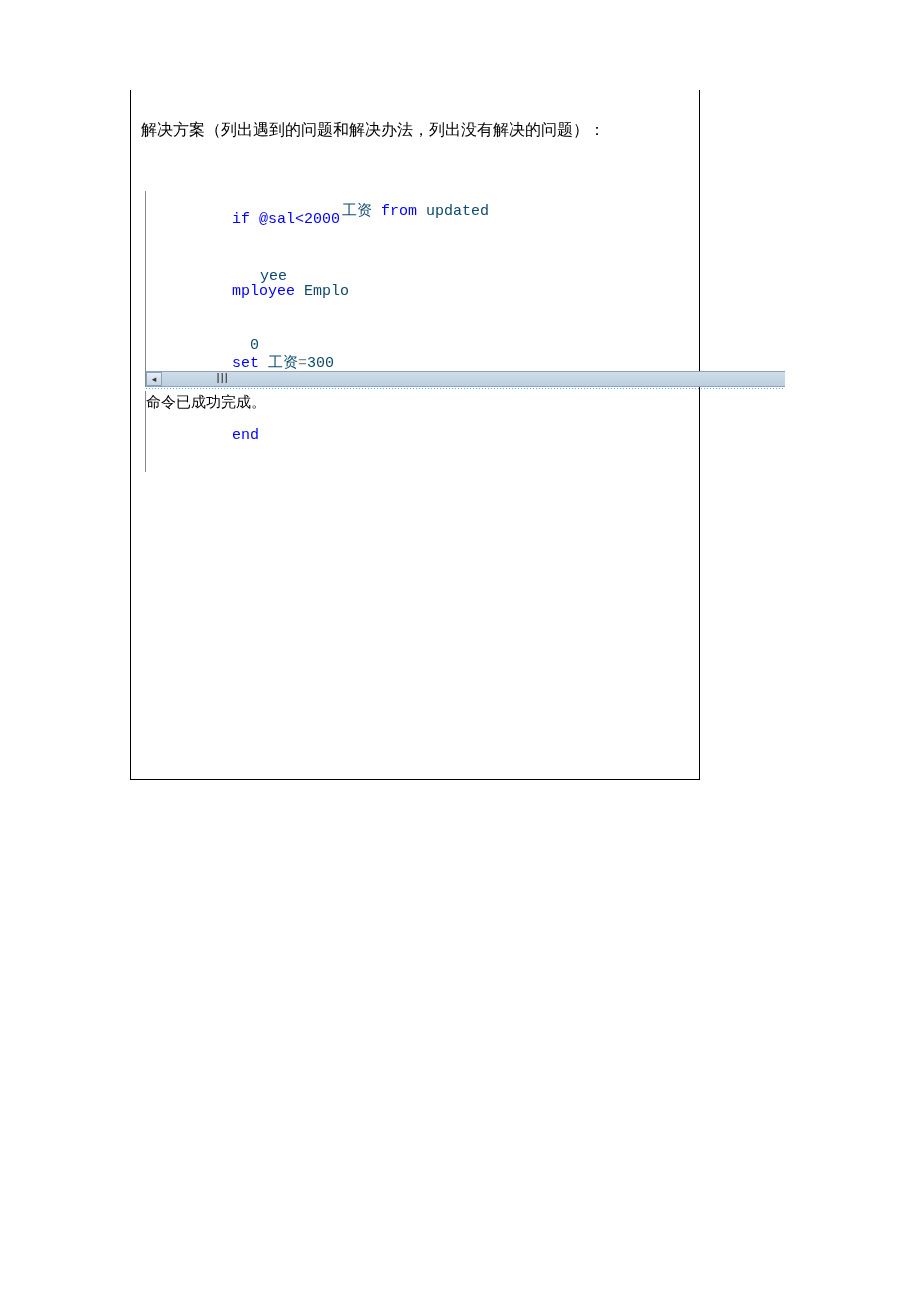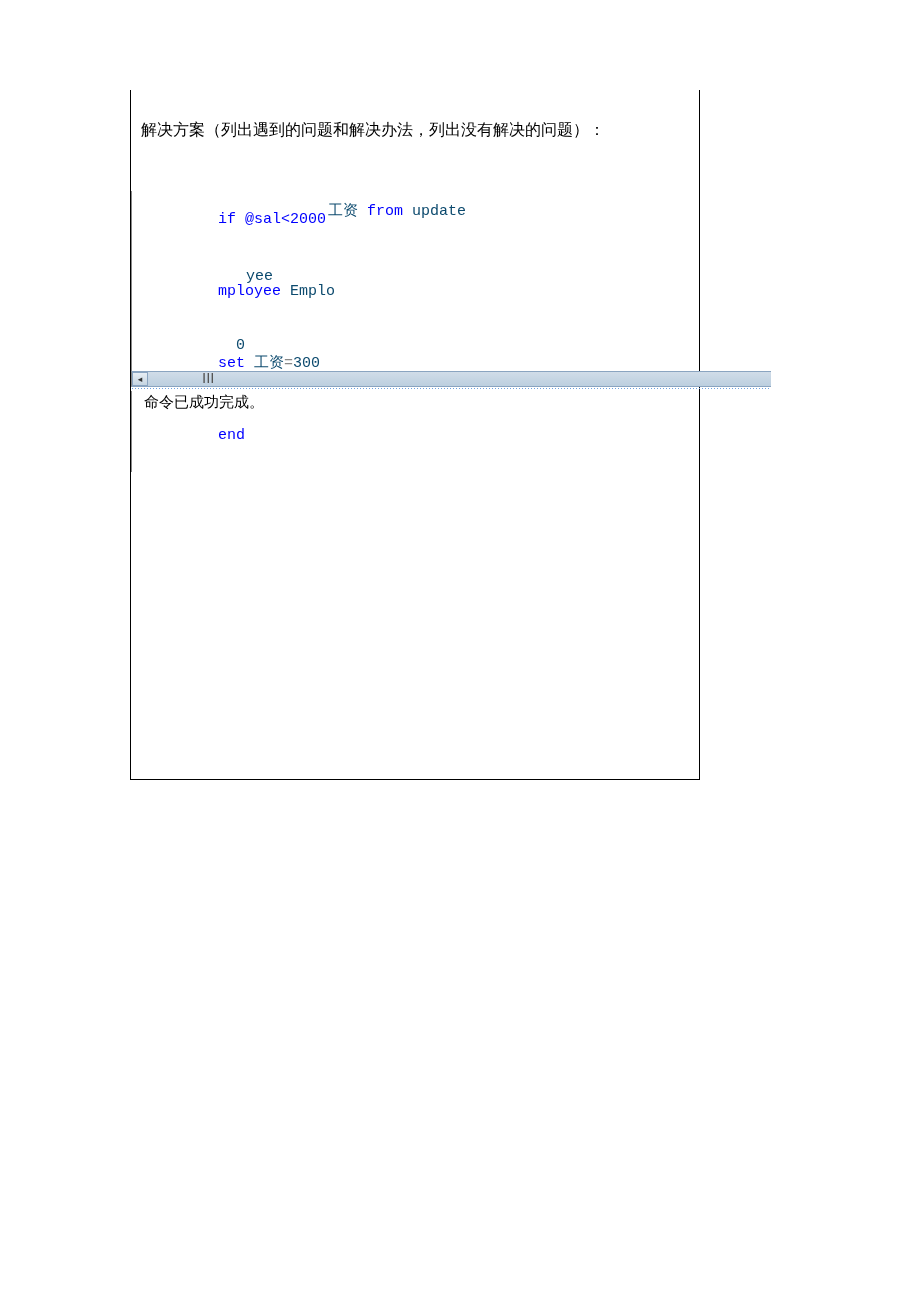--- a/index.html
+++ b/index.html
@@ -34,20 +34,21 @@
       padding: 10px 10px 10px 20px;
       color: #000;
     }
     .list-number {
       display: inline-block;
       width: 20px;
     }
     .code-block {
       position: relative;
       margin-top: 40px;
+      margin-left: 14px;
       width: 640px;
     }
     .code-upper {
       height: 180px;
       border-left: 1px solid #888;
       padding-left: 14px;
       padding-top: 2px;
       font-family: "Courier New", "SimSun", monospace;
       font-size: 15px;
       line-height: 18px;
@@ -96,42 +97,42 @@
       color: #555;
     }
     .dotted-divider {
       height: 4px;
       background-image: radial-gradient(circle, #6aa0e0 1px, transparent 1px);
       background-size: 3px 3px;
       width: 640px;
     }
     .result-area {
       border-left: 1px solid #888;
-      padding: 2px 4px 60px 12px;
+      padding: 2px 4px 60px 0;
       font-family: "SimSun", sans-serif;
       font-size: 15px;
       color: #000;
       width: 640px;
     }
   </style>
 </head>
 <body>
 
 <div class="container">
 
   <div class="section-title">解决方案（列出遇到的问题和解决办法，列出没有解决的问题）：</div>
 
 
   <div class="code-block">
     <div class="code-upper">
 
       <div class="code-line" style="position:relative;">
         <span class="kw-blue">if @sal&lt;2000</span>
         <span class="overlap-text" style="left:92px; top:-8px;">
-          <span class="kw-black">工资 </span><span class="kw-blue">from</span><span class="kw-black"> update</span>
+          <span class="kw-black">工资 </span><span class="kw-blue">from</span><span class="kw-black"> updated</span>
         </span>
       </div>
 
       <div class="code-line" style="position:relative;">
         <span class="kw-blue">mployee </span><span class="kw-black">Emplo</span>
         <span class="overlap-text kw-black" style="left:100px; top:3px;">yee</span>
       </div>
 
       <div class="code-line" style="position:relative;">
         <span class="kw-blue">set </span><span class="kw-black">工资</span><span class="kw-gray">=</span><span class="kw-black">300</span>

